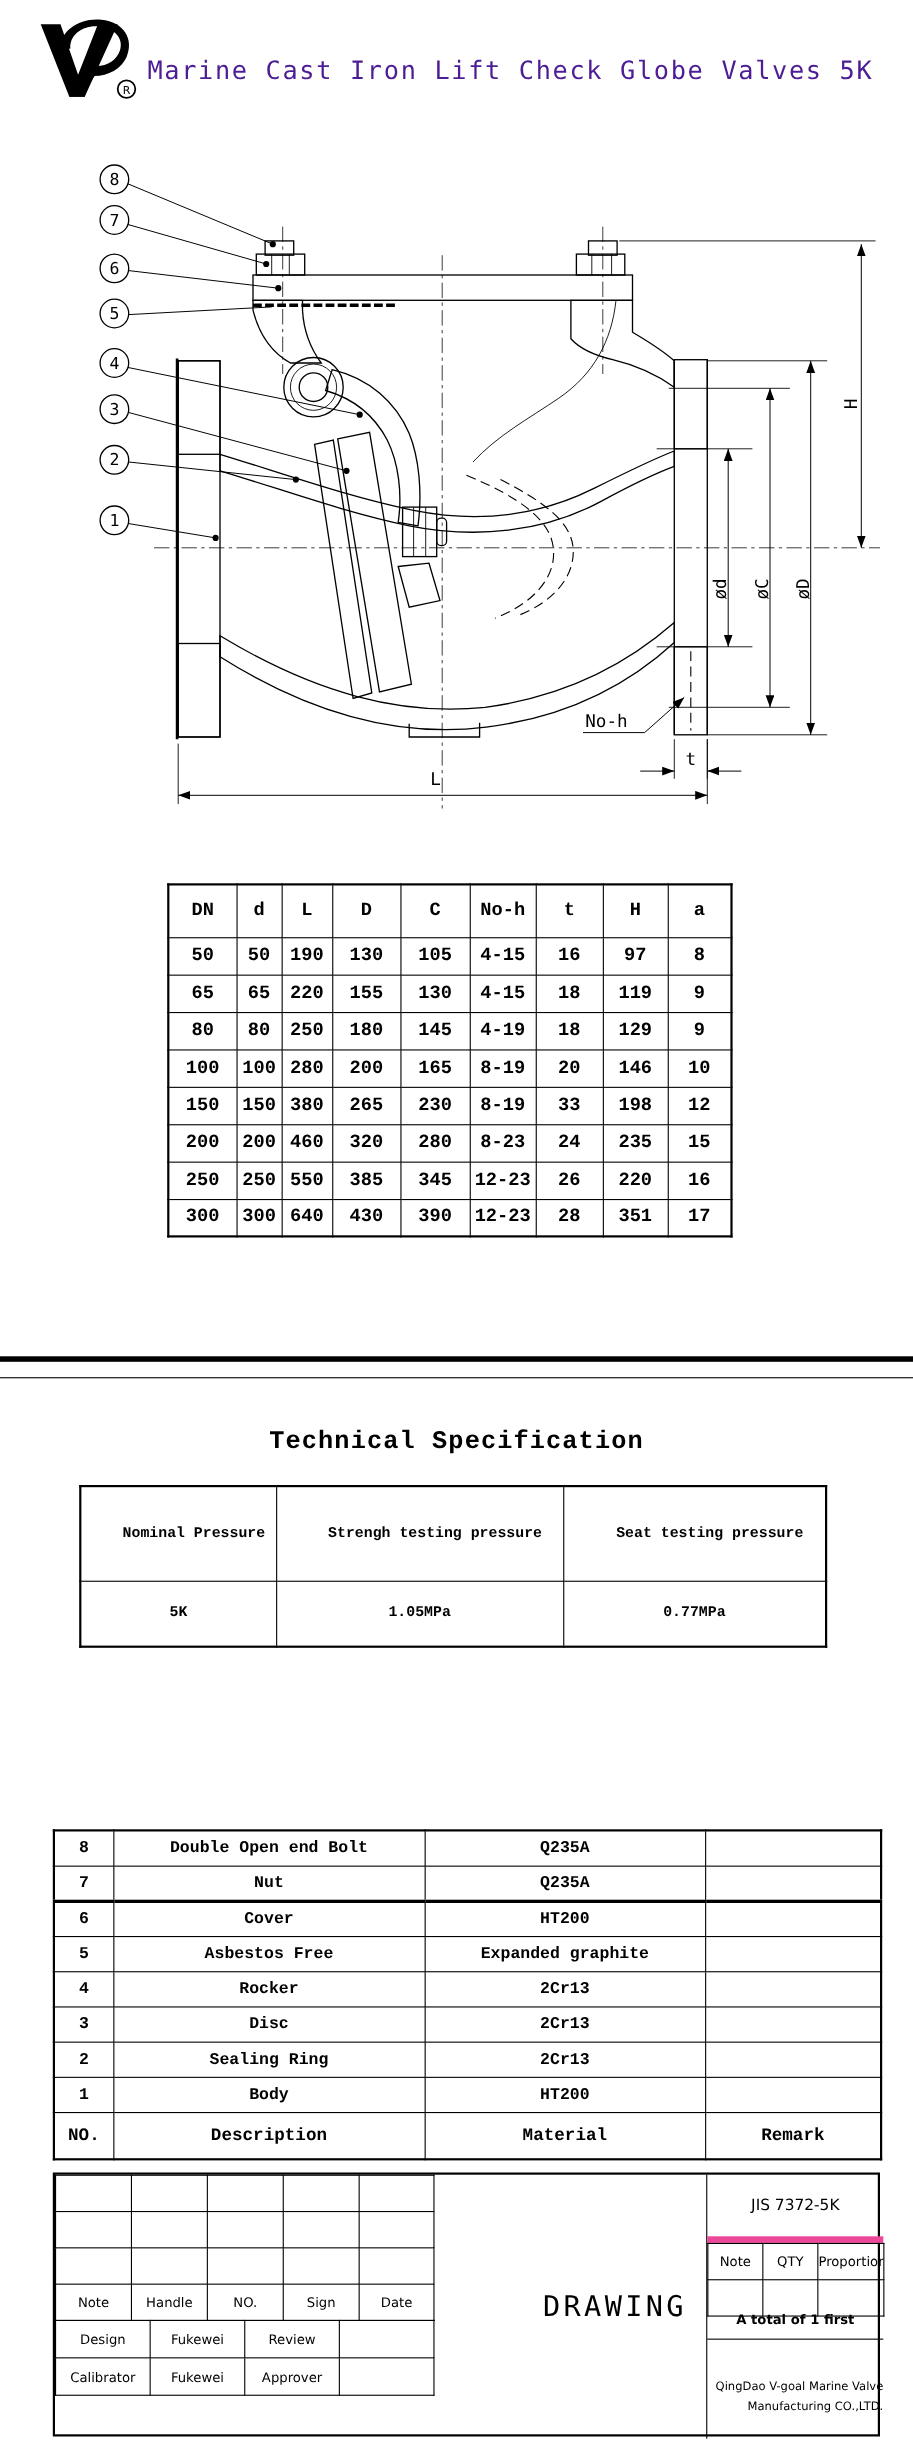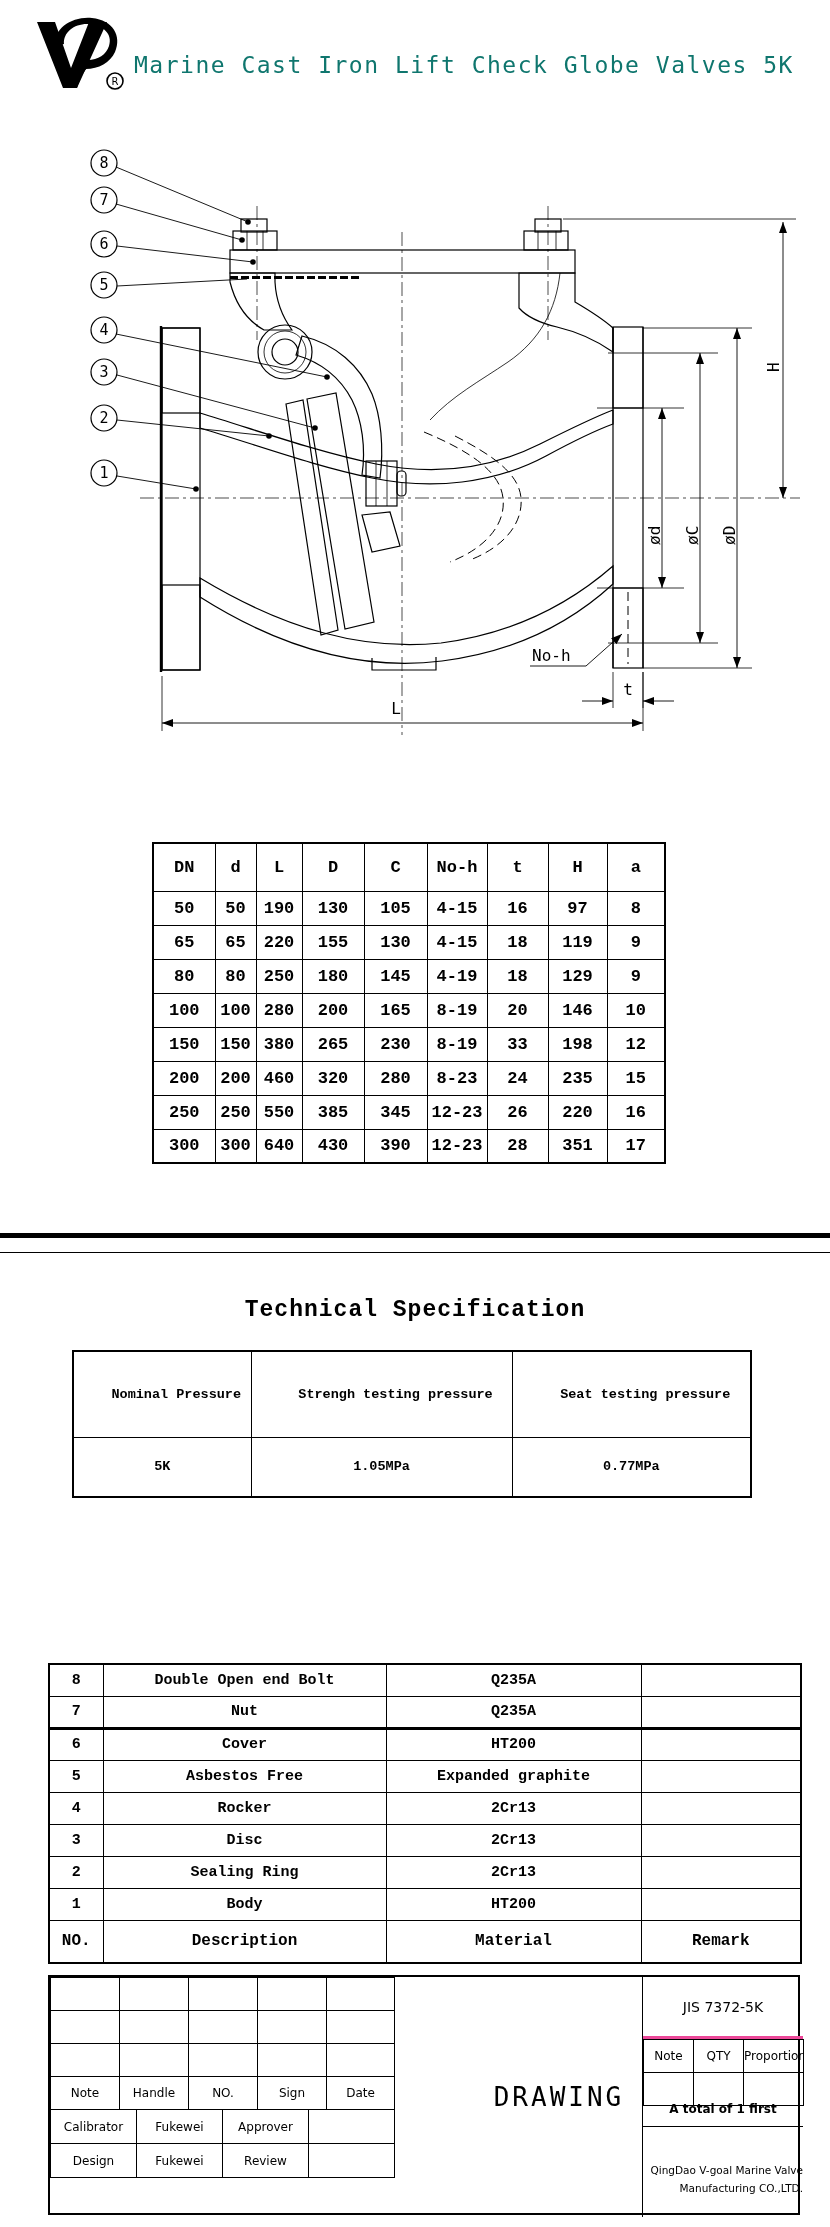--- a/index.html
+++ b/index.html
@@ -1,25 +1,25 @@
 <!DOCTYPE html>
 <html><head>
 <meta charset="utf-8">
 <style>
   html,body{margin:0;padding:0;background:#fff;}
   body{width:830px;height:2227px;position:relative;font-family:"DejaVu Sans Mono",monospace;color:#000;}
   .abs{position:absolute;box-sizing:border-box;}
   
-  #title{left:134px;top:52px;font-size:23px;letter-spacing:1.5px;color:#0f766e;white-space:nowrap;}
+  #title{left:134px;top:52px;font-size:23px;letter-spacing:1.5px;color:#4c1d95;white-space:nowrap;}
   
   table{border-collapse:collapse;table-layout:fixed;box-sizing:border-box;}
   td,th{border:1px solid #000;text-align:center;vertical-align:middle;padding:0;overflow:hidden;
         font-family:"Liberation Mono","DejaVu Sans Mono",monospace;font-weight:bold;box-sizing:border-box;}
   
-  #dim-table{left:152px;top:803px;width:514px;border:2.5px solid #000;margin-top:39px;}
+  #dim-table{left:152px;top:803px;width:514px;border:2.5px solid #000;}
   #dim-table th{height:48px;font-size:17px;}
   #dim-table td{height:34px;font-size:17px;}
   
   #rule-thick{left:0;top:1233px;width:830px;height:5px;background:#000;}
   #rule-thin{left:0;top:1252px;width:830px;height:1px;background:#000;}
   
   #spec-title{left:0;top:1297px;width:830px;text-align:center;font-size:23px;font-weight:bold;
               letter-spacing:1px;font-family:"Liberation Mono","DejaVu Sans Mono",monospace;}
   #spec-table{left:72px;top:1350px;width:678px;border:2px solid #000;}
   #spec-table th{height:86px;font-size:13.5px;padding-left:28px;}
@@ -32,21 +32,21 @@
   
   #tblock{left:48px;top:1975px;width:752px;height:240px;border:2.5px solid #000;}
   #tblock table td{font-family:"DejaVu Sans","Liberation Sans",sans-serif;font-weight:normal;font-size:12px;}
   #tb-left-top{left:0;top:0;width:344px;}
   #tb-left-top td{height:33px;}
   #tb-left-bot{left:0;top:132px;width:344px;}
   #tb-left-bot td{height:34px;}
   #tb-mid{left:344px;top:0;width:248px;height:240px;display:flex;align-items:center;justify-content:center;margin-left:41px;}
   #tb-drawing{font-size:26px;letter-spacing:3px;font-family:"DejaVu Sans Mono",monospace;}
   #tb-right{left:592px;top:0;width:160px;height:240px;border-left:1px solid #000;}
-  #tb-jis{left:0;top:0;width:160px;height:62px;border-bottom:3px solid #ec4899;display:flex;align-items:center;justify-content:center;
+  #tb-jis{left:0;top:0;width:160px;height:62px;border-bottom:6px solid #ec4899;display:flex;align-items:center;justify-content:center;
           font-size:14px;font-family:"DejaVu Sans","Liberation Sans",sans-serif;}
   #tb-qty{left:0;top:62px;width:160px;}
   #tb-qty td{height:33px;font-size:10.5px;font-family:"DejaVu Sans","Liberation Sans",sans-serif;font-weight:normal;}
   #tb-total{left:0;top:114px;width:160px;height:36px;border-bottom:1px solid #000;display:flex;align-items:center;justify-content:center;
             font-size:12px;font-weight:bold;font-family:"DejaVu Sans","Liberation Sans",sans-serif;}
   #tb-company{left:0;top:166px;width:160px;height:74px;display:flex;flex-direction:column;align-items:flex-end;justify-content:center;
               font-size:10.5px;line-height:1.7;font-family:"DejaVu Sans","Liberation Sans",sans-serif;}
   
   svg text{fill:#000;}
   .cad{font-family:"DejaVu Sans Mono",monospace;font-size:16px;}
@@ -467,29 +467,29 @@
   </table>
   <table class="abs" id="tb-left-bot">
     <colgroup>
         <col style="width:86px">
         <col style="width:86px">
         <col style="width:86px">
         <col style="width:86px">
       </colgroup>
     <tbody>
         <tr>
+          <td>Design</td>
+          <td>Fukewei</td>
+          <td>Review</td>
+          <td></td>
+        </tr>
+        <tr>
           <td>Calibrator</td>
           <td>Fukewei</td>
           <td>Approver</td>
-          <td></td>
-        </tr>
-        <tr>
-          <td>Design</td>
-          <td>Fukewei</td>
-          <td>Review</td>
           <td></td>
         </tr>
       </tbody>
   </table>
   <div class="abs" id="tb-mid">
     <span id="tb-drawing">DRAWING</span>
   </div>
   <div class="abs" id="tb-right">
     <div class="abs" id="tb-jis">JIS 7372-5K</div>
     <table class="abs" id="tb-qty">

